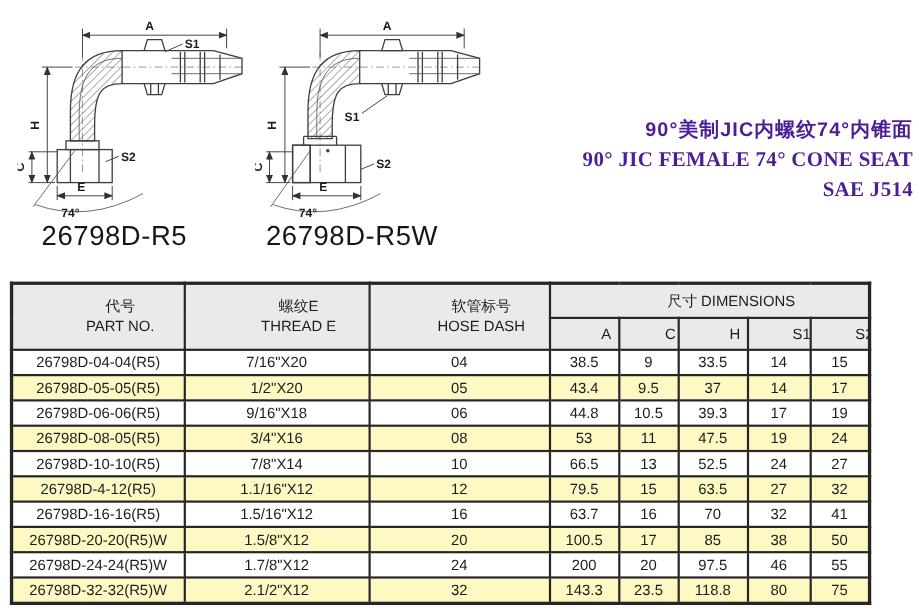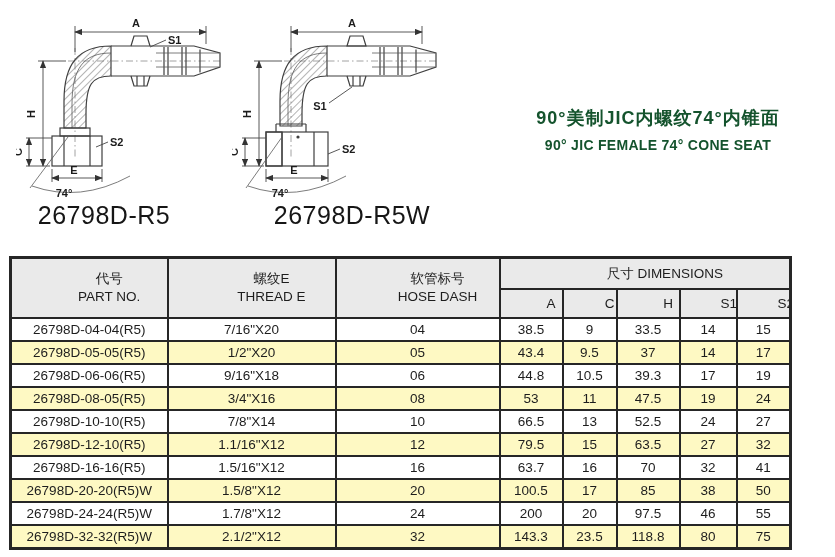--- a/index.html
+++ b/index.html
@@ -13,25 +13,25 @@
   .ln{fill:none;stroke:#3f3f3f;stroke-width:1.2;}
   .thin{fill:none;stroke:#5a5a5a;stroke-width:0.8;}
   .band{stroke:#3f3f3f;stroke-width:1.2;}
   .cl{fill:none;stroke:#8a8a8a;stroke-width:0.8;stroke-dasharray:7 3 1.5 3;}
   .dim{fill:none;stroke:#454545;stroke-width:0.9;}
   .lbl{font-family:"Liberation Sans",sans-serif;font-size:11px;font-weight:700;fill:#1c1c1c;}
 
   .caption{position:absolute;top:201px;font-size:25px;font-weight:400;letter-spacing:0.5px;
            text-align:center;color:#161616;}
   .c1{left:14px;width:180px;}
-  .c2{left:252px;width:200px;}
-
-  .desc{position:absolute;left:486px;top:105px;width:344px;text-align:center;color:#14532d;}
+  .c2{left:220px;width:200px;}
+
+  .desc{position:absolute;left:486px;top:105px;width:344px;text-align:right;color:#4c1d95;}
   .desc .zh{font-size:18px;font-weight:600;letter-spacing:1px;line-height:27px;}
-  .desc .en{font-family:Liberation Sans, sans-serif;font-size:14px;font-weight:600;
+  .desc .en{font-family:Liberation Serif, serif;font-size:19px;font-weight:600;
             letter-spacing:0.3px;line-height:27px;}
 
   
   .tblwrap{position:absolute;left:9px;top:256px;}
   table.tbl{border-collapse:collapse;table-layout:fixed;width:780px;border:3px solid #262626;}
   .tbl th,.tbl td{border:2px solid #262626;text-align:center;vertical-align:middle;
                   padding:0;font-size:13.5px;font-weight:400;overflow:hidden;white-space:nowrap;}
   .tbl thead th{background:#eaeaea;line-height:1.3;padding-left:40px;}
   .tbl thead tr.r1 th{height:29px;}
   .tbl thead tr.r2 th{height:27px;}
@@ -148,20 +148,21 @@
     <path class="thin" d="M16,180 Q64,197 114,170"></path>
     <text class="lbl" x="48" y="191" text-anchor="middle">74°</text>
   </svg>
 
   <div class="caption c1">26798D-R5</div>
   <div class="caption c2">26798D-R5W</div>
 
   <div class="desc">
     <div class="zh">90°美制JIC内螺纹74°内锥面</div>
     <div class="en">90° JIC FEMALE 74° CONE SEAT</div>
+    <div class="en">SAE J514</div>
   </div>
 
   <div class="tblwrap">
     <table class="tbl">
       <colgroup>
         <col style="width:157px">
           <col style="width:168px">
           <col style="width:164px">
         <col style="width:63px">
           <col style="width:54px">
@@ -238,21 +239,21 @@
             <td>26798D-10-10(R5)</td>
             <td>7/8"X14</td>
             <td>10</td>
             <td>66.5</td>
             <td>13</td>
             <td>52.5</td>
             <td>24</td>
             <td>27</td>
           </tr>
           <tr class="alt">
-            <td>26798D-12-10(R5)</td>
+            <td>26798D-4-12(R5)</td>
             <td>1.1/16"X12</td>
             <td>12</td>
             <td>79.5</td>
             <td>15</td>
             <td>63.5</td>
             <td>27</td>
             <td>32</td>
           </tr>
           <tr>
             <td>26798D-16-16(R5)</td>

